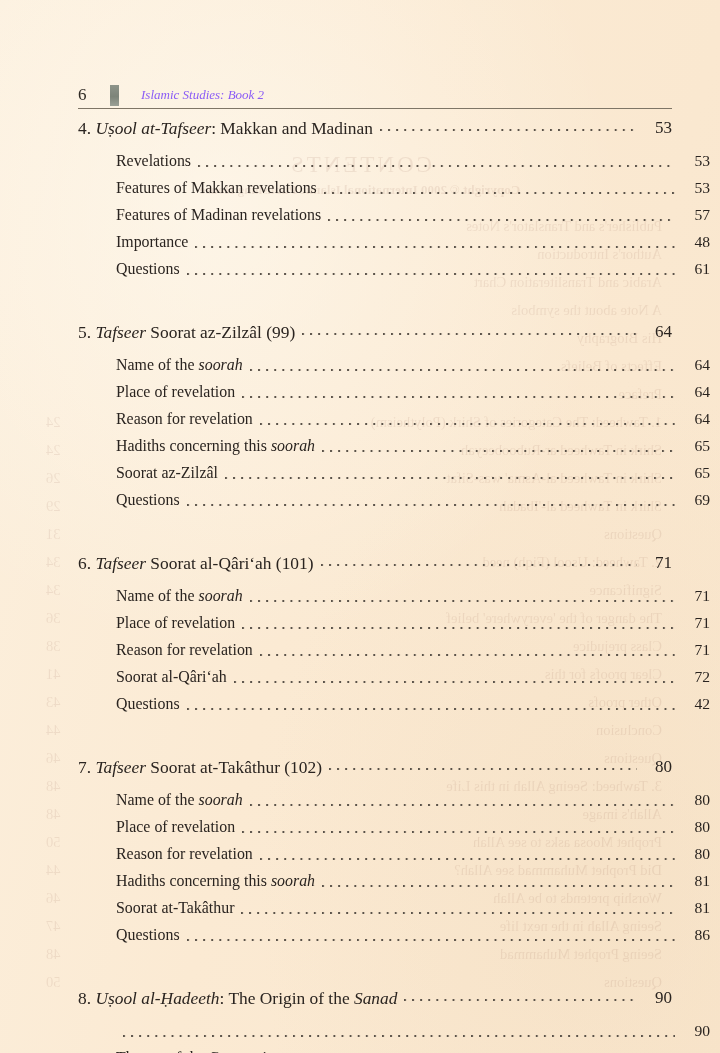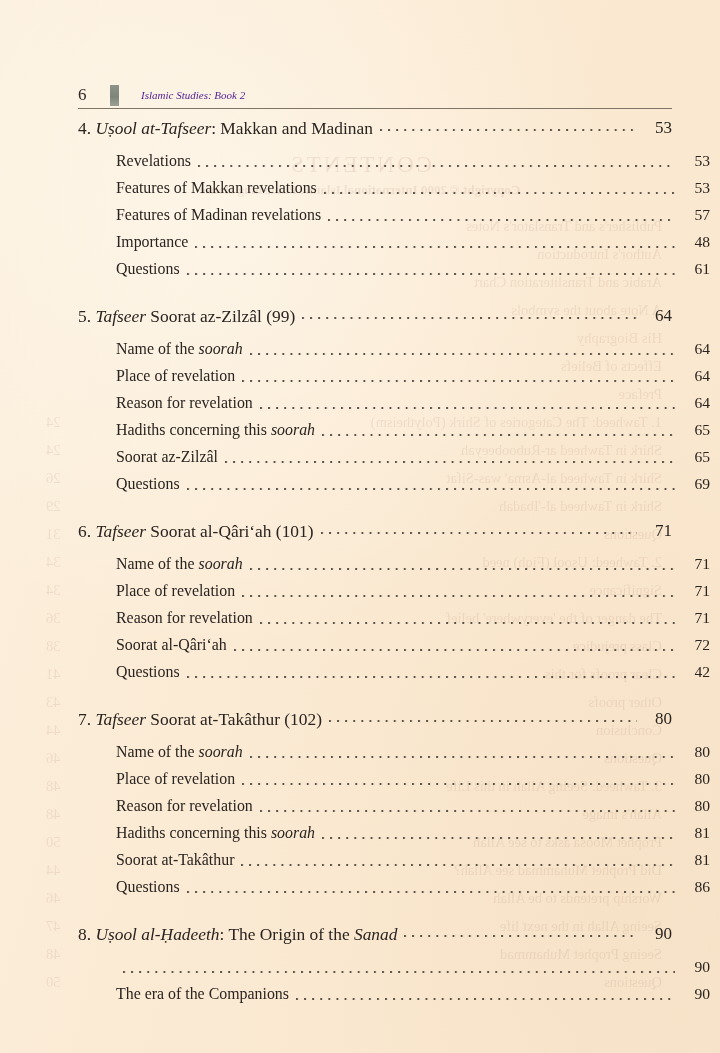--- a/index.html
+++ b/index.html
@@ -85,23 +85,23 @@
     color: #2f2a24;
     width: 32px;
   }
   .head-rule-mark {
     width: 9px;
     height: 21px;
     background: linear-gradient(180deg, #8e948a 0%, #7d8479 55%, #9aa096 100%);
     margin-right: 22px;
   }
   .head-title {
-    font-size: 11px;
+    font-size: 13px;
     font-style: italic;
-    color: #4c1d95;
+    color: #8b5cf6;
   }
   .head-rule {
     position: absolute;
     left: 78px;
     width: 594px;
     top: 108px;
     height: 0;
     border-top: 1.6px solid #7e7566;
   }
 
@@ -144,21 +144,21 @@
   .entry .pageno {
     flex: 0 0 auto;
     width: 30px;
     text-align: right;
     white-space: nowrap;
   }
 
   
   .entry.level-1 {
     font-size: 17.4px;
-    margin-top: 24px;
+    margin-top: 40px;
     margin-bottom: 8px;
   }
   .entry.level-1 .pageno { font-size: 17px; }
   .entry.level-1.first { margin-top: 0; }
 
   
   .entry.level-2 {
     font-size: 15.9px;
     margin-left: 38px;
     margin-top: 0;

